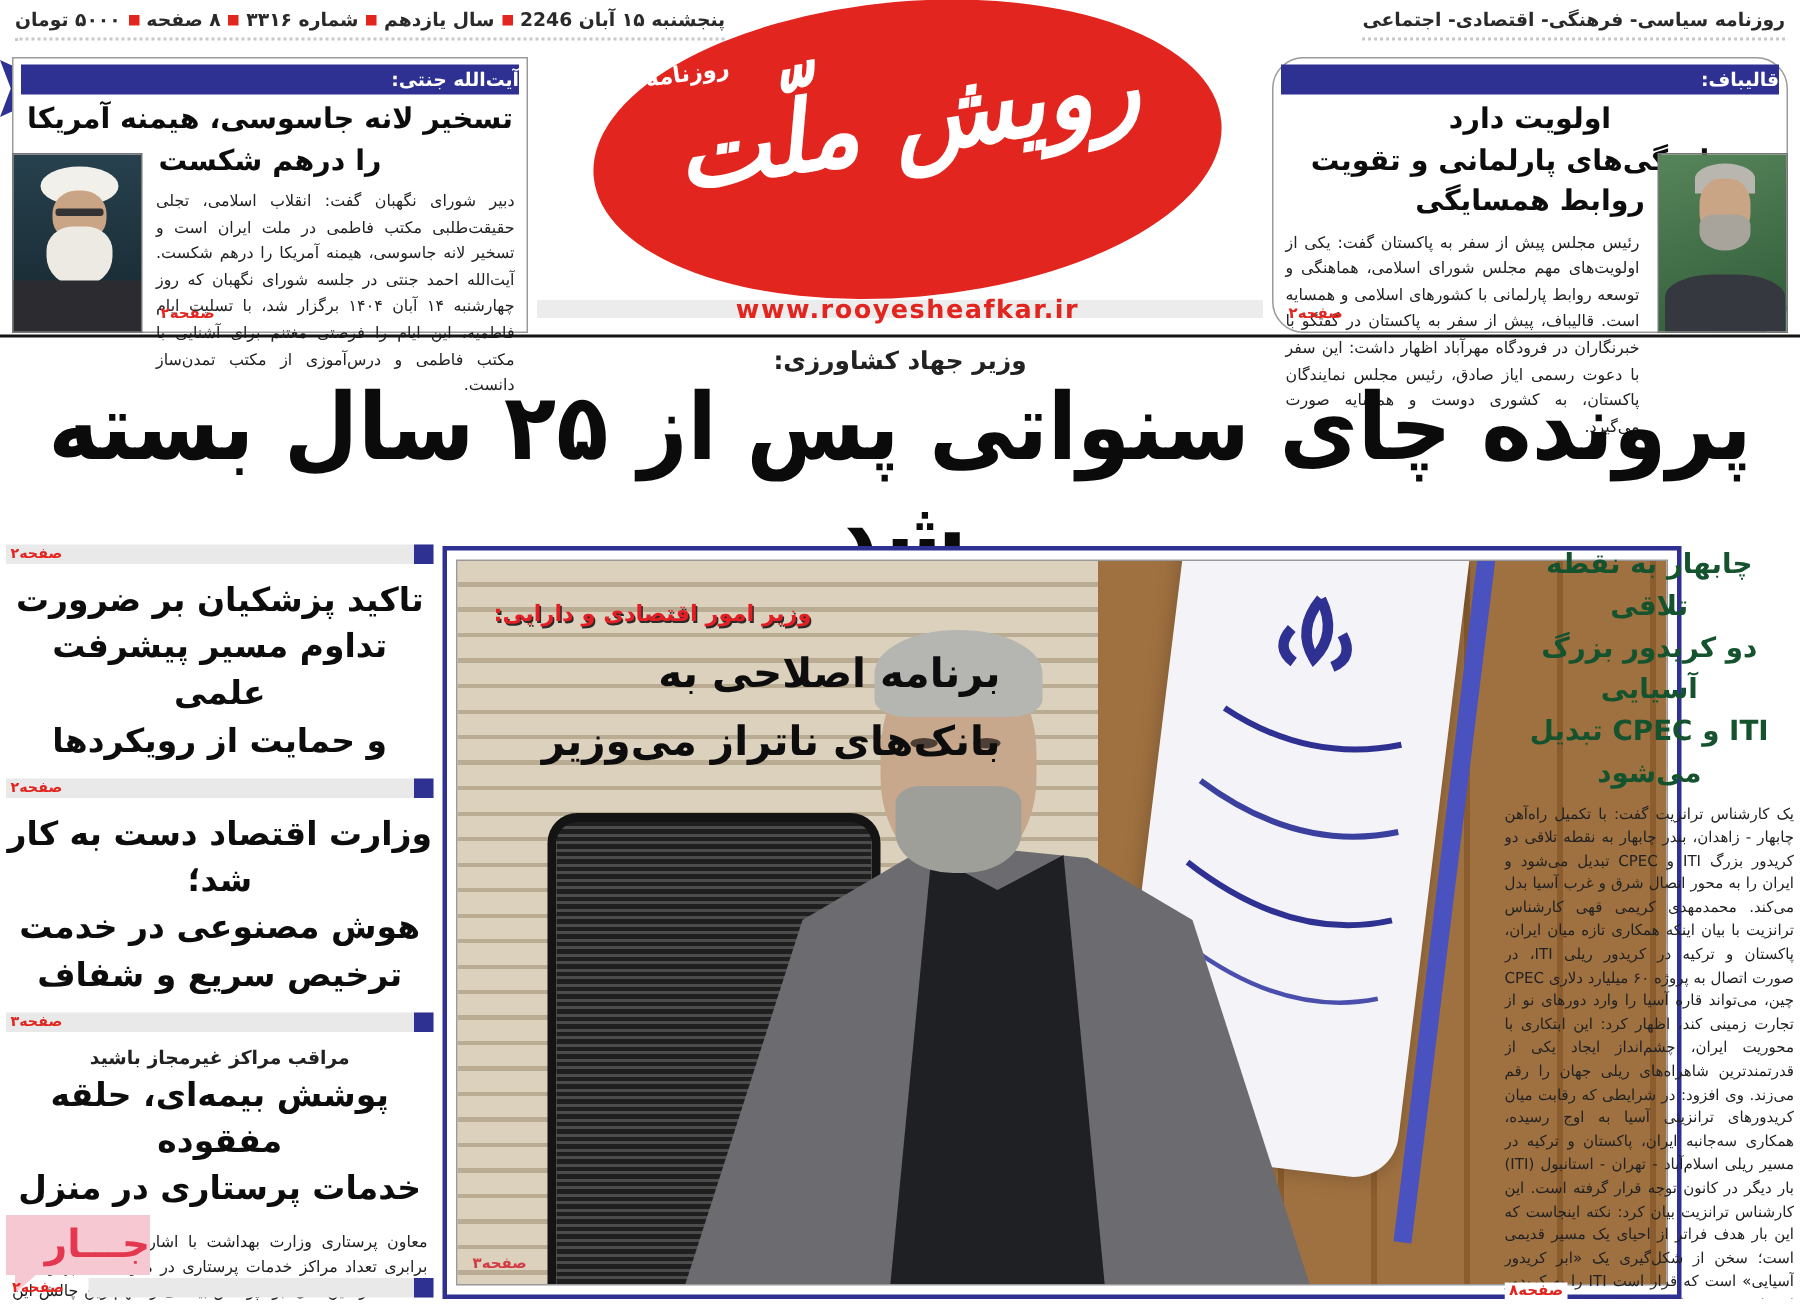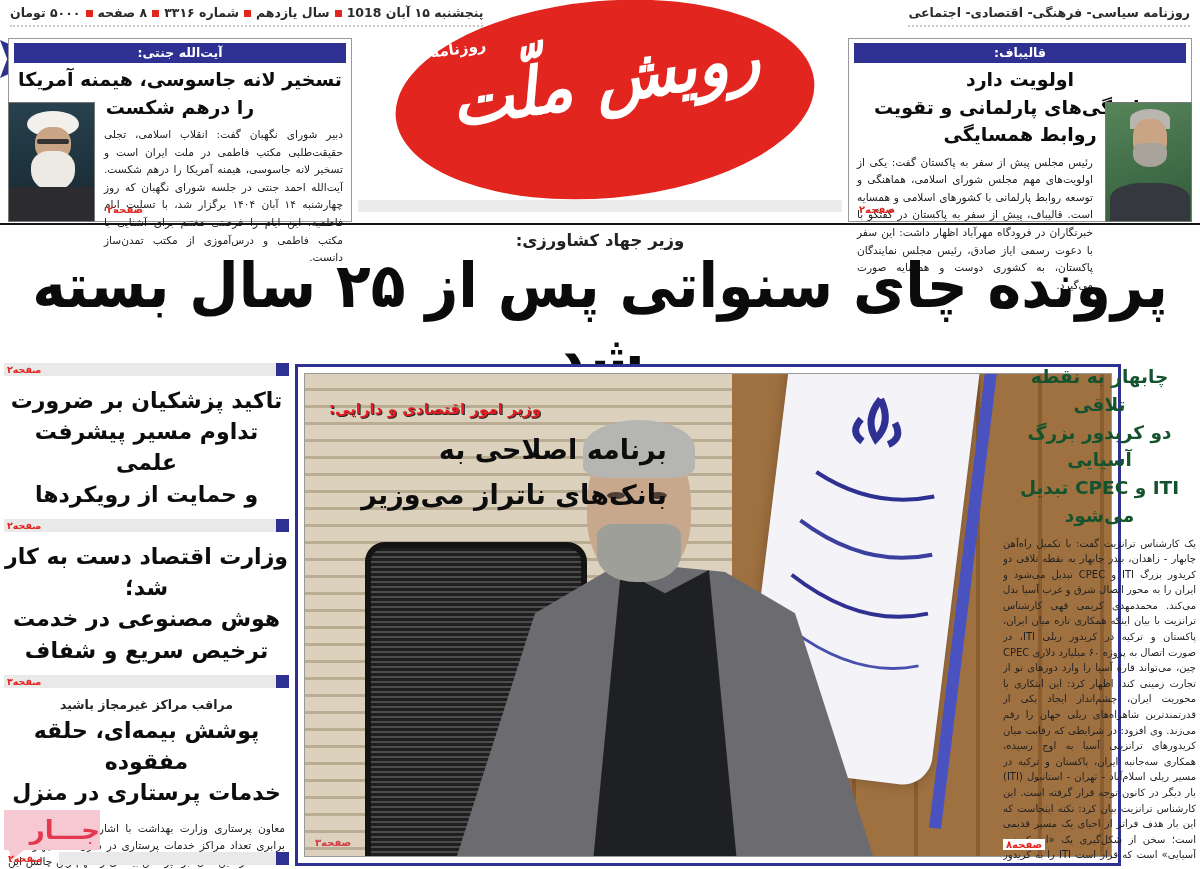--- a/index.html
+++ b/index.html
@@ -20,23 +20,23 @@
     border-radius:50%;transform:rotate(-5deg);overflow:hidden;}
   #logo-small{left:430px;top:40px;color:#fff;font-size:15px;transform:rotate(-8deg);font-weight:bold;}
   #logo-title{left:395px;top:48px;width:420px;text-align:center;color:#fff;font-size:66px;
     font-weight:bold;font-style:italic;transform:rotate(-9deg);letter-spacing:-2px;line-height:1;}
   #website{left:395px;top:197px;width:420px;text-align:center;color:#e2251f;
     font-size:17px;font-weight:bold;letter-spacing:1px;direction:ltr;}
 
   
   .news-box{top:38px;width:344px;height:184px;border:1px solid #9a9a9a;background:#fff;box-sizing:border-box;}
   #box-left{left:8px;}
-  #box-right{right:8px;}
+  #box-right{right:8px;border-radius:21px;}
   .box-tab{margin:4px 5px 3px 5px;height:20px;background:#2e3192;color:#fff;
-    font-size:12.5px;font-weight:bold;text-align:center;line-height:20px;}
+    font-size:12.5px;font-weight:bold;line-height:20px;}
   .box-title{text-align:center;font-weight:bold;color:#0d0d0d;font-size:19px;line-height:1.45;margin-top:2px;}
   .box-body{font-size:10.6px;line-height:1.66;text-align:justify;color:#222;margin-top:5px;}
   #box-left .box-body{padding:0 8px 0 95px;}
   #box-right .box-body{padding:0 98px 0 8px;}
   .box-page{position:absolute;bottom:6px;color:#e2251f;font-size:10px;font-weight:bold;}
   #box-left .box-page{left:98px;}
   #box-right .box-page{left:10px;}
   .mini-photo{position:absolute;bottom:-1px;width:87px;height:120px;overflow:hidden;border:1px solid #777;box-sizing:border-box;}
   #photo-jannati{left:-1px;background:linear-gradient(180deg,#27414e,#16272f);}
   #photo-ghalibaf{right:-1px;background:linear-gradient(160deg,#57855a,#2f5a38);}
@@ -103,36 +103,37 @@
   #photo-kicker{position:absolute;left:24px;top:26px;color:#e31e24;font-size:15px;font-weight:bold;
     text-shadow:1px 1px 0 #2a2a2a;}
   #photo-title{position:absolute;left:12px;top:54px;width:350px;text-align:right;color:#0d0d0d;
     font-size:27px;font-weight:bold;line-height:1.65;}
   #photo-page{position:absolute;left:10px;bottom:8px;color:#d43b47;font-size:10px;font-weight:bold;}
 
   
   #right-col{left:1003px;top:363px;width:193px;height:503px;overflow:hidden;}
   #right-title{text-align:center;font-weight:bold;color:#14532d;font-size:18.5px;line-height:1.5;margin-bottom:6px;}
   #right-body{font-size:10px;line-height:1.56;text-align:justify;color:#222;}
-  #right-page{position:absolute;left:0;bottom:16px;color:#e2251f;font-size:10px;font-weight:bold;background:#fff;padding:0 3px;}
+  #right-page{position:absolute;left:0;bottom:0;color:#e2251f;font-size:10px;font-weight:bold;background:#fff;padding:0 3px;}
 </style>
 </head>
 <body>
 
 <div id="page">
 
   <div class="abs topbar-item" id="topbar-date">
-    <span>پنجشنبه ۱۵ آبان 1018</span><span class="sq-sep"></span><span>سال یازدهم</span><span class="sq-sep"></span><span>شماره ۳۳۱۶</span><span class="sq-sep"></span><span>۸ صفحه</span><span class="sq-sep"></span><span>۵۰۰۰ تومان</span>
+    <span>پنجشنبه ۱۵ آبان 2246</span><span class="sq-sep"></span><span>سال یازدهم</span><span class="sq-sep"></span><span>شماره ۳۳۱۶</span><span class="sq-sep"></span><span>۸ صفحه</span><span class="sq-sep"></span><span>۵۰۰۰ تومان</span>
   </div>
   <div class="abs topbar-item" id="topbar-cat">روزنامه سیاسی- فرهنگی- اقتصادی- اجتماعی</div>
 
   <div class="abs" id="gray-band"></div>
   <div class="abs" id="logo-ellipse"></div>
   <div class="abs" id="logo-small">روزنامه</div>
   <div class="abs" id="logo-title">رویش ملّت</div>
+  <div class="abs" id="website">www.rooyesheafkar.ir</div>
 
   <div class="abs" id="corner-accent"></div>
 
   <div class="abs news-box" id="box-left">
     <div class="box-tab">آیت‌الله جنتی:</div>
     <div class="box-title">
       <div>تسخیر لانه جاسوسی، هیمنه آمریکا</div>
       <div>را درهم شکست</div>
     </div>
     <div class="box-body">دبیر شورای نگهبان گفت: انقلاب اسلامی، تجلی حقیقت‌طلبی مکتب فاطمی در ملت ایران است و تسخیر لانه جاسوسی، هیمنه آمریکا را درهم شکست. آیت‌الله احمد جنتی در جلسه شورای نگهبان که روز چهارشنبه ۱۴ آبان ۱۴۰۴ برگزار شد، با تسلیت ایام فاطمیه، این ایام را فرصتی مغتنم برای آشنایی با مکتب فاطمی و درس‌آموزی از مکتب تمدن‌ساز دانست.</div>

